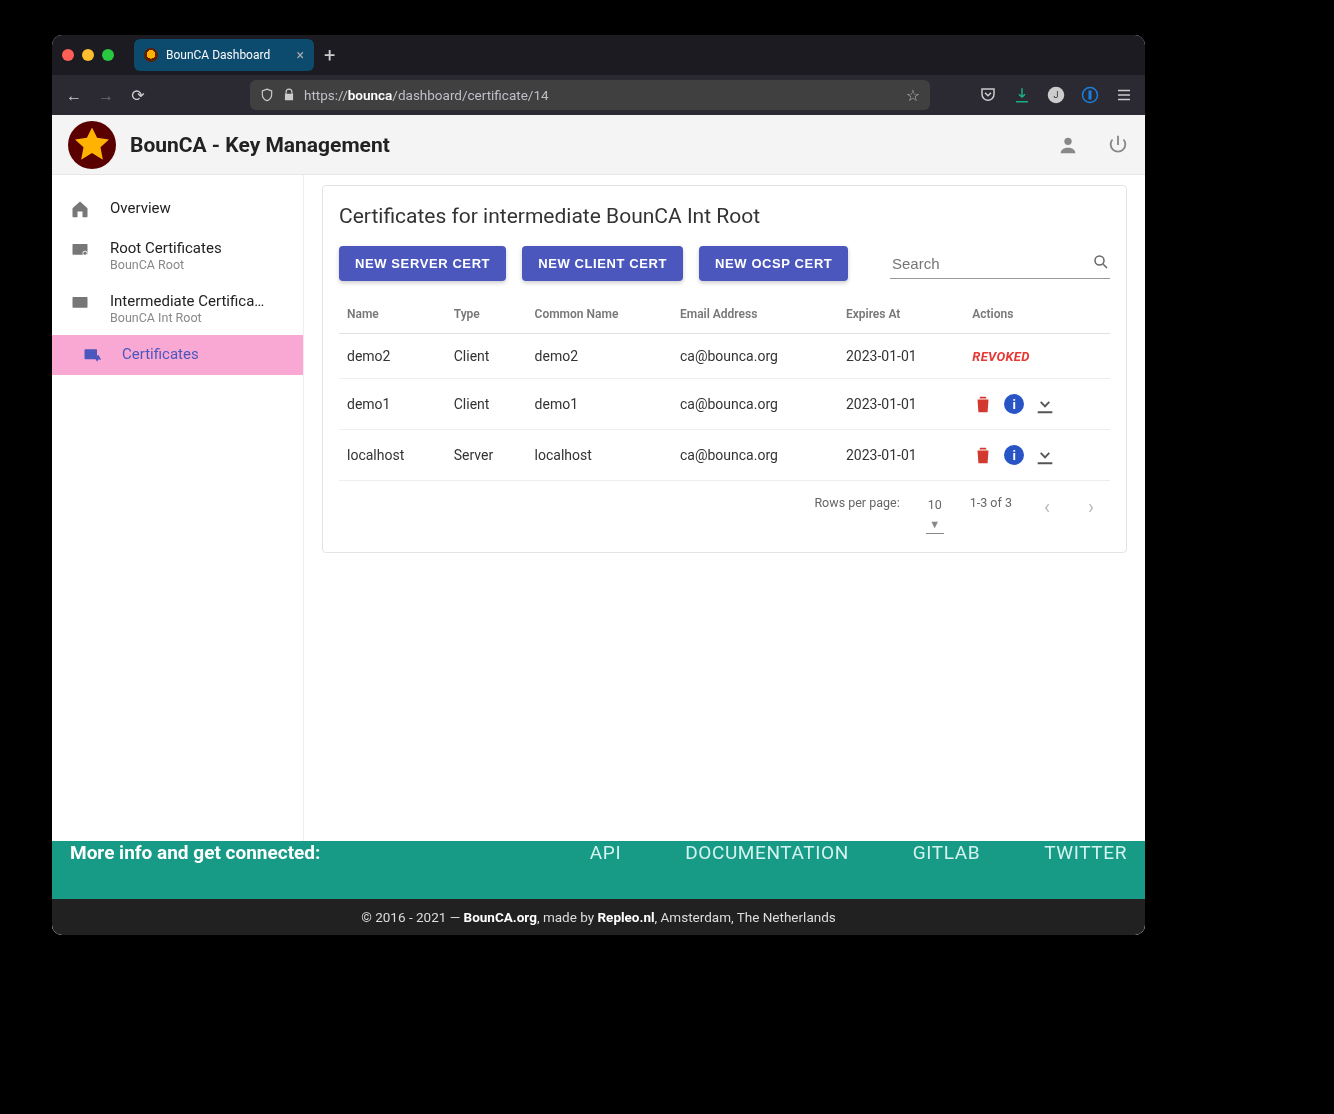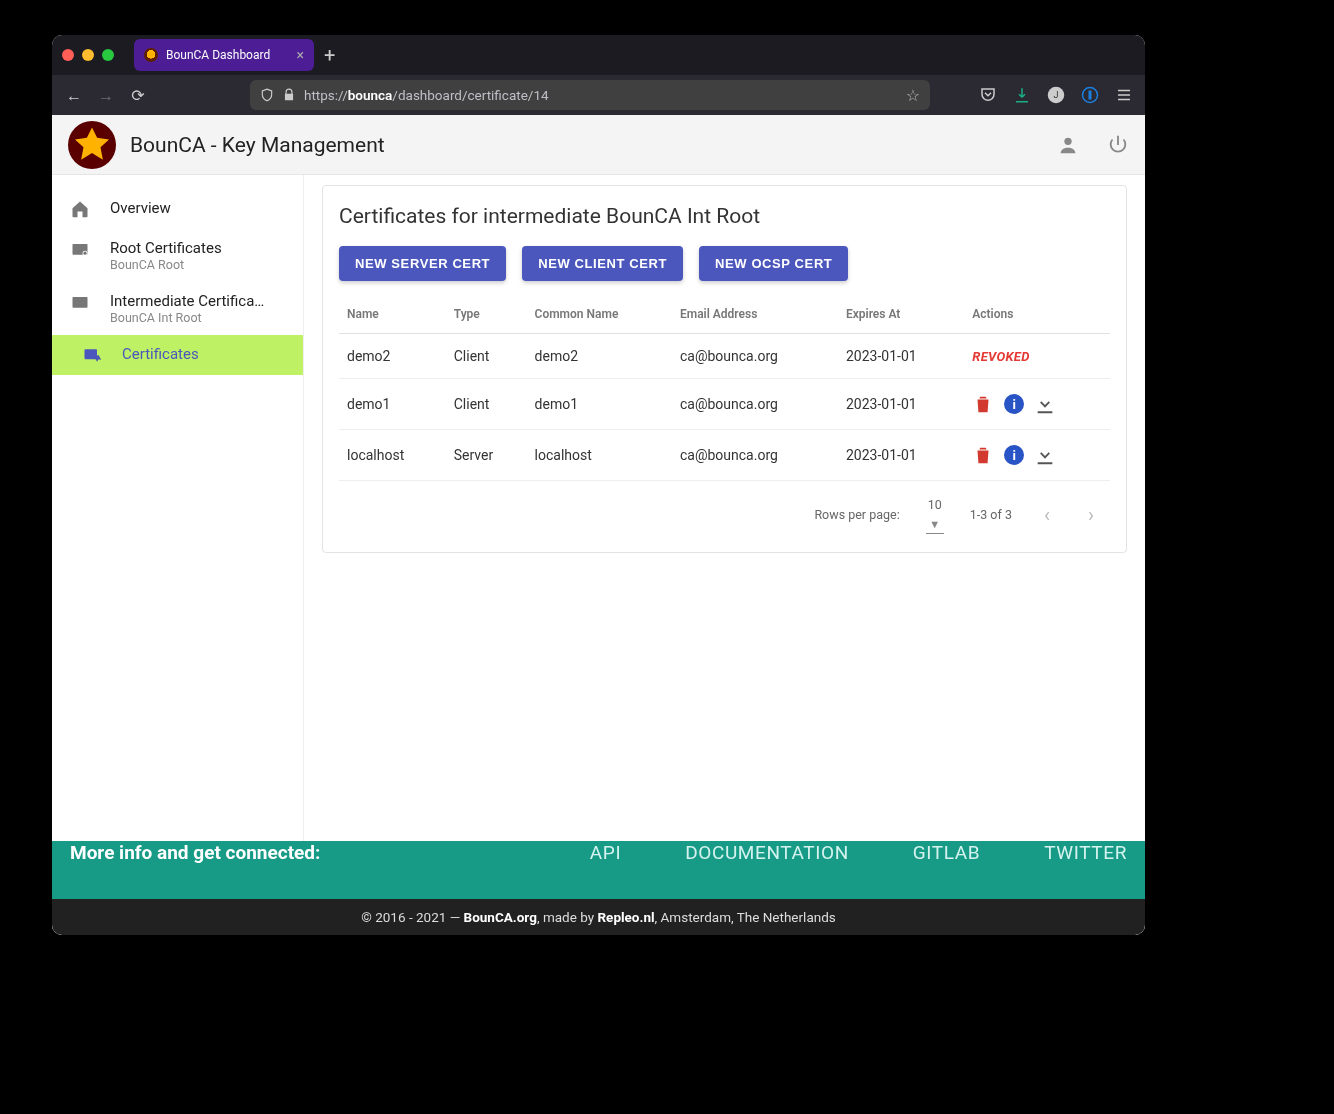--- a/index.html
+++ b/index.html
@@ -7,44 +7,44 @@
   .window {
     position: absolute; left: 52px; top: 35px; width: 1093px; height: 900px;
     background: #fff; border-radius: 10px; overflow: hidden; box-shadow: 0 10px 40px rgba(0,0,0,.5);
     display: flex; flex-direction: column;
   }
   
   .tabbar { height: 40px; background: #1c1b22; display: flex; align-items: center; padding-left: 10px; }
   .traffic { display: flex; gap: 8px; margin-right: 20px; }
   .dot { width: 12px; height: 12px; border-radius: 50%; }
   .dot.red { background:#ff5f57; } .dot.yellow { background:#febc2e; } .dot.green { background:#28c840; }
-  .tab { height: 32px; background:#4c1d95; border-radius:6px; display:flex; align-items:center; gap:8px; padding:0 10px; color:#fbfbfe; font-size:12px; min-width:180px; }
+  .tab { height: 32px; background:#0c4a6e; border-radius:6px; display:flex; align-items:center; gap:8px; padding:0 10px; color:#fbfbfe; font-size:12px; min-width:180px; }
   .tab .favicon { width:14px; height:14px; border-radius:50%; background: radial-gradient(circle at 50% 45%, #ffb300 40%, #5d1f00 42%); }
   .tab .close { margin-left:auto; color:#aaa; font-size:14px; }
   .newtab { color:#ccc; font-size:20px; padding:0 10px; line-height:1; }
   .addrbar { height:40px; background:#2b2a33; display:flex; align-items:center; padding:0 12px; gap:12px; }
   .nav-ico { color:#ccc; width:20px; text-align:center; font-size:16px; }
   .url { flex:0 0 680px; height:30px; background:#404040; border-radius:6px; display:flex; align-items:center; padding:0 10px; color:#bfbfc7; font-size:13.5px; gap:8px; margin-left:90px;}
   .url b { color:#fff; font-weight:600; }
   .url .star { margin-left:auto; color:#bbb; font-size:16px; }
   .right-icons { margin-left:auto; display:flex; gap:16px; align-items:center; }
   .ri { width:18px; height:18px; display:inline-flex; align-items:center; justify-content:center; color:#ccc; }
 
   
   .page { flex:1; display:flex; flex-direction:column; background:#fff; }
   .topbar { height:60px; background:#f4f4f4; border-bottom:1px solid #e5e5e5; display:flex; align-items:center; padding:0 16px; }
   .logo { width:48px; height:48px; border-radius:50%; background:#5b0000; position:relative; margin-right:14px; }
   .logo::before { content:""; position:absolute; inset:7px; background:#ffb300; clip-path: polygon(50% 0,65% 30%,100% 35%,75% 58%,82% 95%,50% 75%,18% 95%,25% 58%,0 35%,35% 30%); }
-  .app-title { font-size:21px; font-weight:400; color:#222; }
+  .app-title { font-size:21px; font-weight:700; color:#222; }
   .topbar-icons { margin-left:auto; display:flex; gap:28px; color:#777; }
 
   .body { flex:1; display:flex; min-height:0; }
   .sidebar { width:252px; background:#fff; border-right:1px solid #eee; padding-top:14px; }
   .side-item { display:flex; align-items:flex-start; gap:20px; padding:10px 18px; cursor:pointer; }
-  .side-item.active { background:#bef264;padding-left:30px; }
+  .side-item.active { background:#f9a8d4;padding-left:30px; }
   .side-item .sico { width:20px; height:20px; color:#666; flex-shrink:0; display:inline-flex; align-items:center; justify-content:center; }
   .side-item.active .sico, .side-item.active .sl { color:#4b57bd; }
   .side-text { display:flex; flex-direction:column; min-width:0; }
   .sl { font-size:15px; color:#222; white-space:nowrap; overflow:hidden; text-overflow:ellipsis; max-width:160px; }
   .sub { font-size:12.5px; color:#888; }
 
   .content { flex:1; padding:10px 18px 24px; background:#fff; overflow:auto; }
   .card { background:#fff; border:1px solid #e3e3e3; border-radius:4px; padding:18px 16px; }
   .card-title { font-size:21px; color:#333; margin-bottom:18px; }
   .toolbar { display:flex; gap:16px; align-items:center; }
@@ -56,21 +56,21 @@
   table { width:100%; border-collapse:collapse; margin-top:14px; }
   th { text-align:left; font-size:12px; font-weight:600; color:#777; padding:12px 8px; border-bottom:1px solid #e0e0e0; }
   td { font-size:14px; color:#333; padding:14px 8px; border-bottom:1px solid #eee; }
   .revoked { color:#e53935; font-weight:700; letter-spacing:.3px; font-size:13px;font-style:italic; }
   .row-actions { display:flex; gap:10px; align-items:center; }
   .aico { width:22px; height:22px; display:inline-flex; align-items:center; justify-content:center; cursor:pointer; }
   .aico.trash { color:#d33a2f; }
   .aico.info { width:20px; height:20px; border-radius:50%; background:#2854c5; color:#fff; font-size:13px; font-weight:700; }
   .aico.dl { color:#555; }
 
-  .pager { display:flex; justify-content:flex-end; align-items:center; gap:26px; font-size:12.5px; color:#666; padding:14px 10px 0; }
+  .pager { display:flex; justify-content:flex-end; gap:26px; font-size:12.5px; color:#666; padding:14px 10px 0; }
   .rpp-select { display:inline-flex; align-items:center; gap:6px; border-bottom:1px solid #888; padding:2px 2px;flex-direction:column; }
   .pager .chev { color:#bbb; font-size:20px; cursor:pointer; padding:0 6px; }
 
   .footer1 { height:58px; background:#179b87; color:#fff; display:flex; align-items:flex-start; padding:0 18px; }
   .footer1 .ft { font-size:19px; font-weight:700; }
   .footer1 .links { margin-left:auto; display:flex; gap:64px; font-size:19px; letter-spacing:.6px; color:#d5f3ee; }
   .footer2 { height:36px; background:#212121; color:#ddd; font-size:13.5px; display:flex; align-items:center; justify-content:center; }
   .footer2 b { color:#fff; }
 
   svg { width:100%; height:100%; }
@@ -210,20 +210,27 @@
         </div>
       </div>
 
       <div class="content">
         <div class="card">
           <div class="card-title">Certificates for intermediate BounCA Int Root</div>
           <div class="toolbar">
             <button class="btn">NEW SERVER CERT</button>
             <button class="btn">NEW CLIENT CERT</button>
             <button class="btn">NEW OCSP CERT</button>
+            <div class="search">
+              <input placeholder="Search" style="">
+              <span class="sicon" style="width:18px;height:18px;display:inline-block"><svg viewBox="0 0 24 24" fill="none" stroke="#666" stroke-width="2">
+                    <circle cx="10" cy="10" r="6"></circle>
+                    <path d="M20 20l-5-5"></path>
+                  </svg></span>
+            </div>
           </div>
 
           <table>
             <thead>
                 <tr id="thead-row">
                   <th>Name</th>
                   <th>Type</th>
                   <th>Common Name</th>
                   <th>Email Address</th>
                   <th>Expires At</th>

